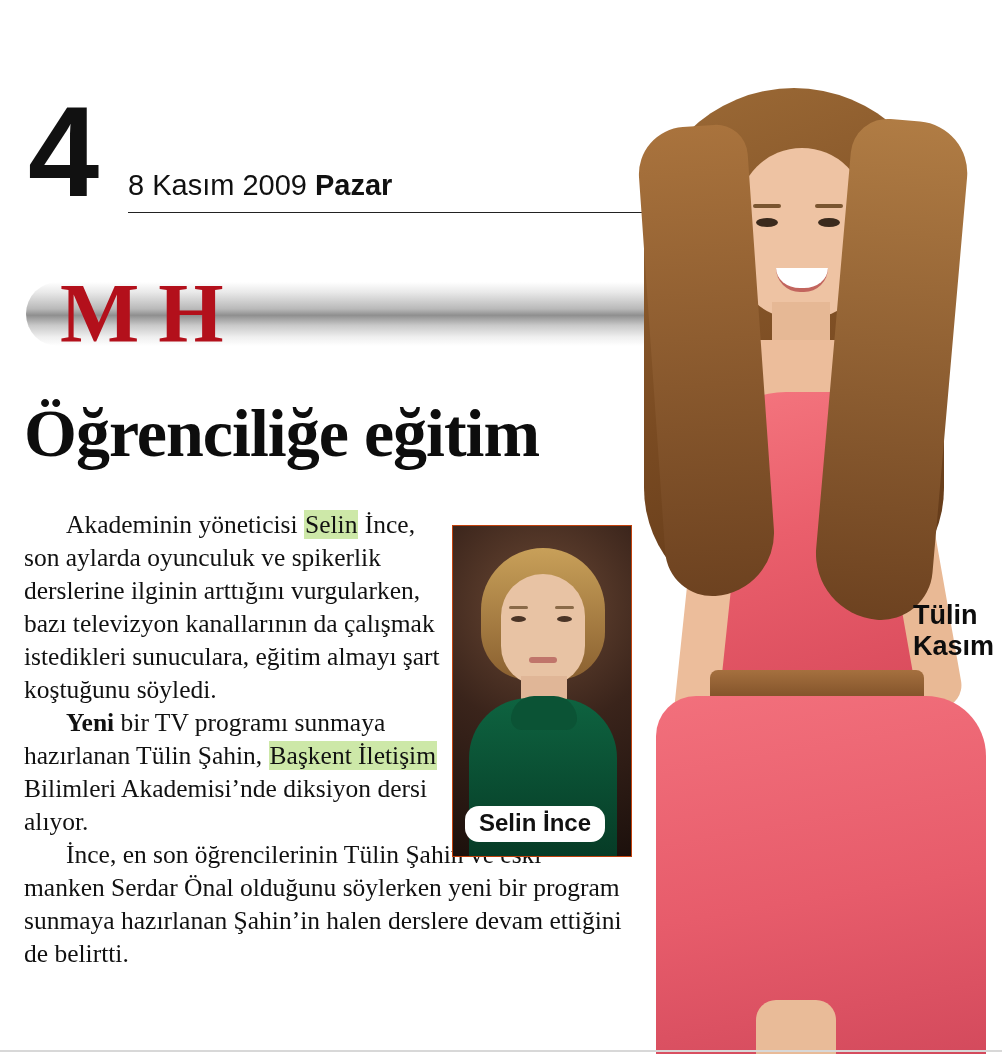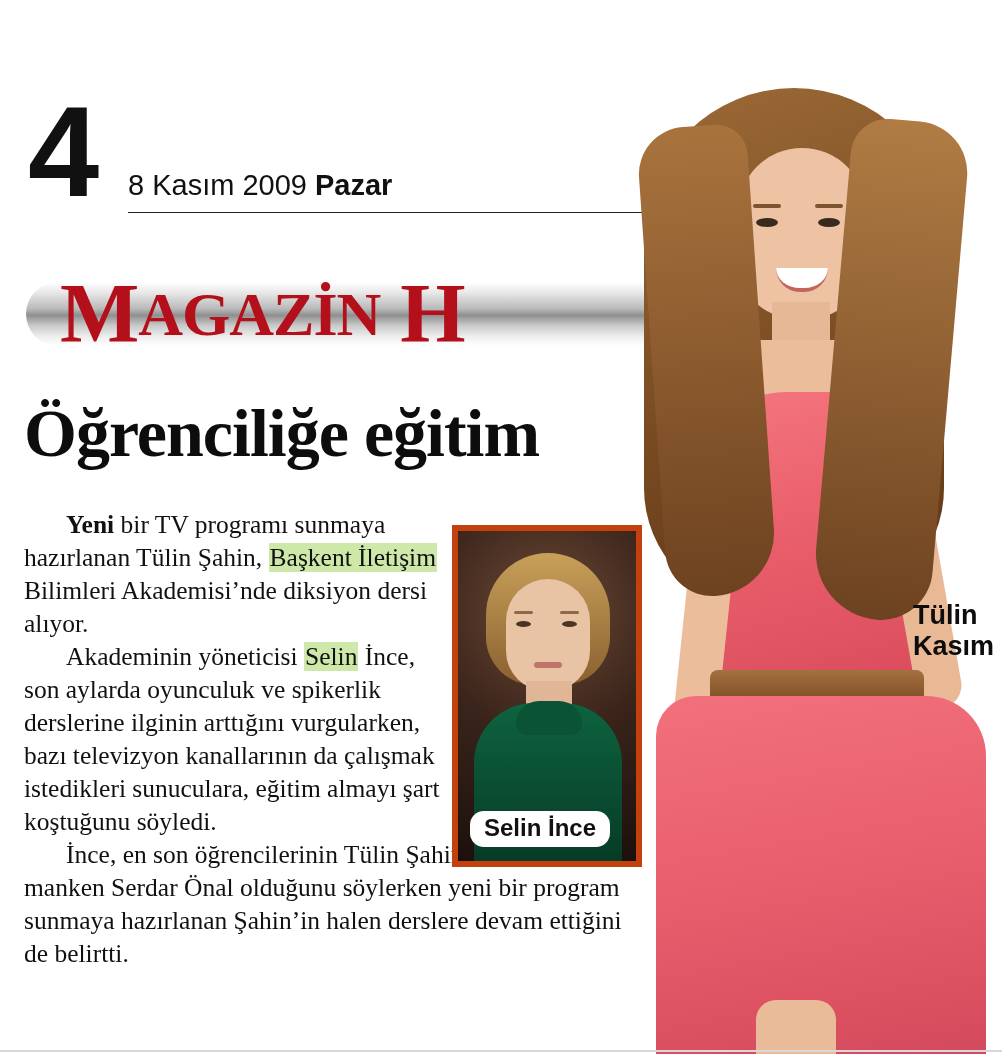--- a/index.html
+++ b/index.html
@@ -145,21 +145,21 @@
 
   
   .inset-photo {
     position: absolute;
     left: 452px;
     top: 525px;
     width: 178px;
     height: 330px;
     overflow: hidden;
     background: #2b1a16;
-    border: 6px solid #c2410c;
+    border: 1px solid #c2410c;
   }
   .inset-bg {
     position: absolute;
     inset: 0;
     background:
       radial-gradient(circle at 50% 24%, #6d4a35 0%, #3a241b 46%, #1c100c 100%);
   }
   .ins-hair {
     position: absolute;
     left: 28px;
@@ -429,31 +429,30 @@
   <span>8 Kasım 2009</span>
   <span class="day">Pazar</span>
 </div>
 
 <div class="header-rule"></div>
 
 <div class="masthead">
   <div class="masthead-bar"></div>
   <div class="masthead-text">
     <span class="cap">M</span>
-      <span class="rest">AGAZİN</span>
       <span class="sp"></span>
       <span class="cap">H</span>
   </div>
 </div>
 
 <div class="headline">Öğrenciliğe eğitim</div>
 
 <div class="article">
+  <p class="narrow"><span>Akademinin yöneticisi </span><span class="hl">Selin</span><span> İnce, son aylarda oyunculuk ve spikerlik derslerine ilginin arttığını vurgularken, bazı televizyon kanallarının da çalışmak istedikleri sunuculara, eğitim almayı şart koştuğunu söyledi.</span></p>
   <p class="narrow"><span class="lead-word">Yeni</span><span> bir TV programı sunmaya hazırlanan Tülin Şahin, </span><span class="hl">Başkent İletişim</span><span> Bilimleri Akademisi’nde diksiyon dersi alıyor.</span></p>
-  <p class="narrow"><span>Akademinin yöneticisi </span><span class="hl">Selin</span><span> İnce, son aylarda oyunculuk ve spikerlik derslerine ilginin arttığını vurgularken, bazı televizyon kanallarının da çalışmak istedikleri sunuculara, eğitim almayı şart koştuğunu söyledi.</span></p>
   <p class="full">İnce, en son öğrencilerinin Tülin Şahin ve eski manken Serdar Önal olduğunu söylerken yeni bir program sunmaya hazırlanan Şahin’in halen derslere devam ettiğini de belirtti.</p>
 </div>
 
 <div class="inset-photo">
   <div class="inset-bg"></div>
   <div class="ins-hair"></div>
   <div class="ins-face"></div>
   <div class="ins-brow l"></div>
   <div class="ins-brow r"></div>
   <div class="ins-eye l"></div>

